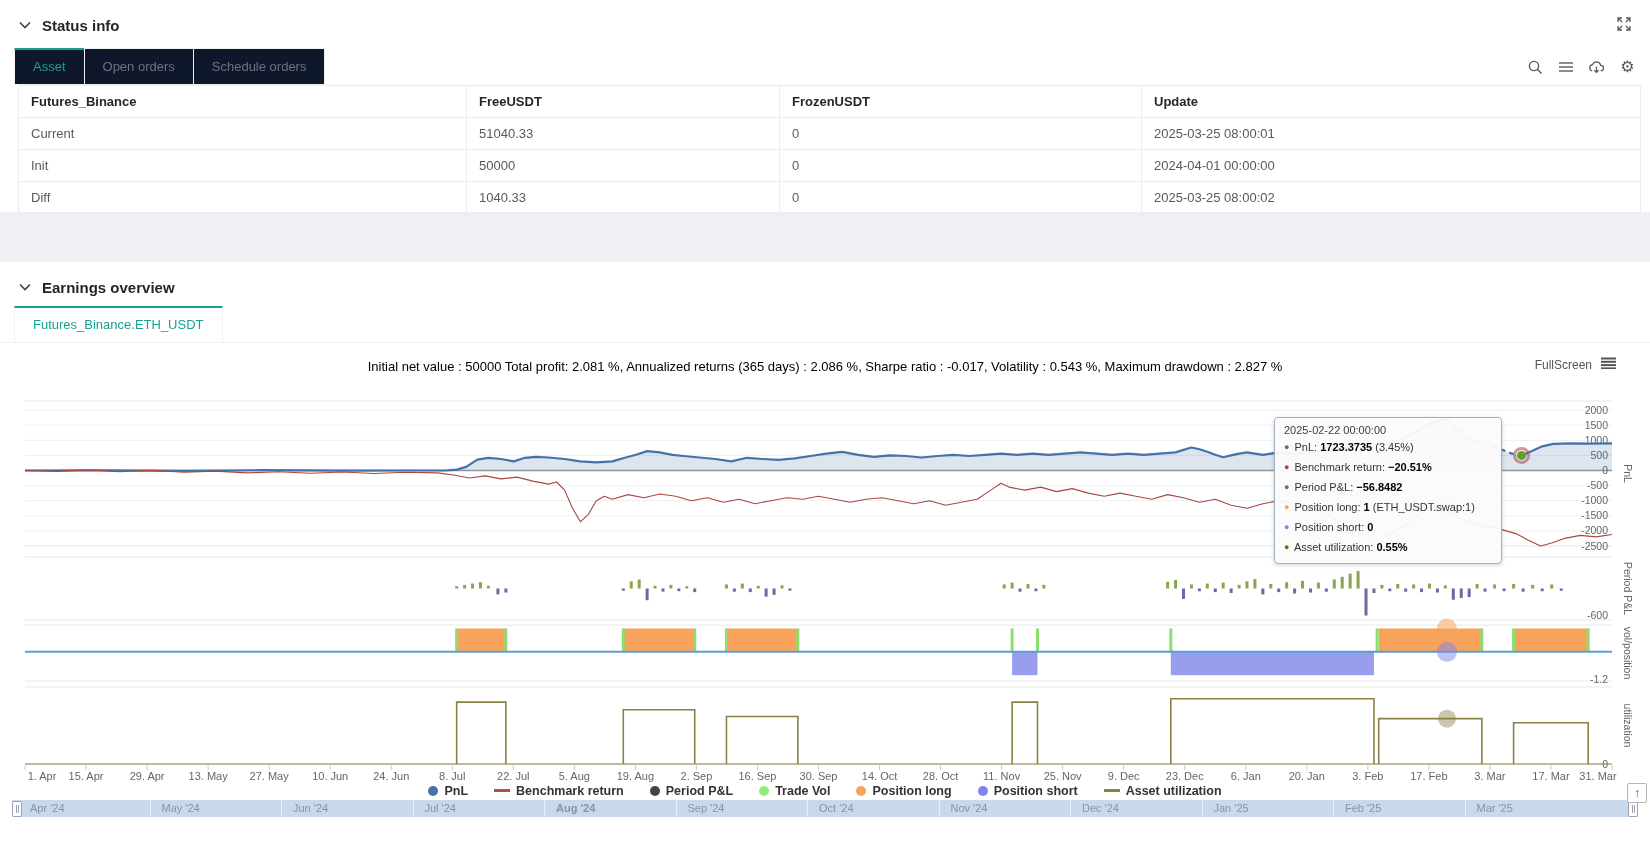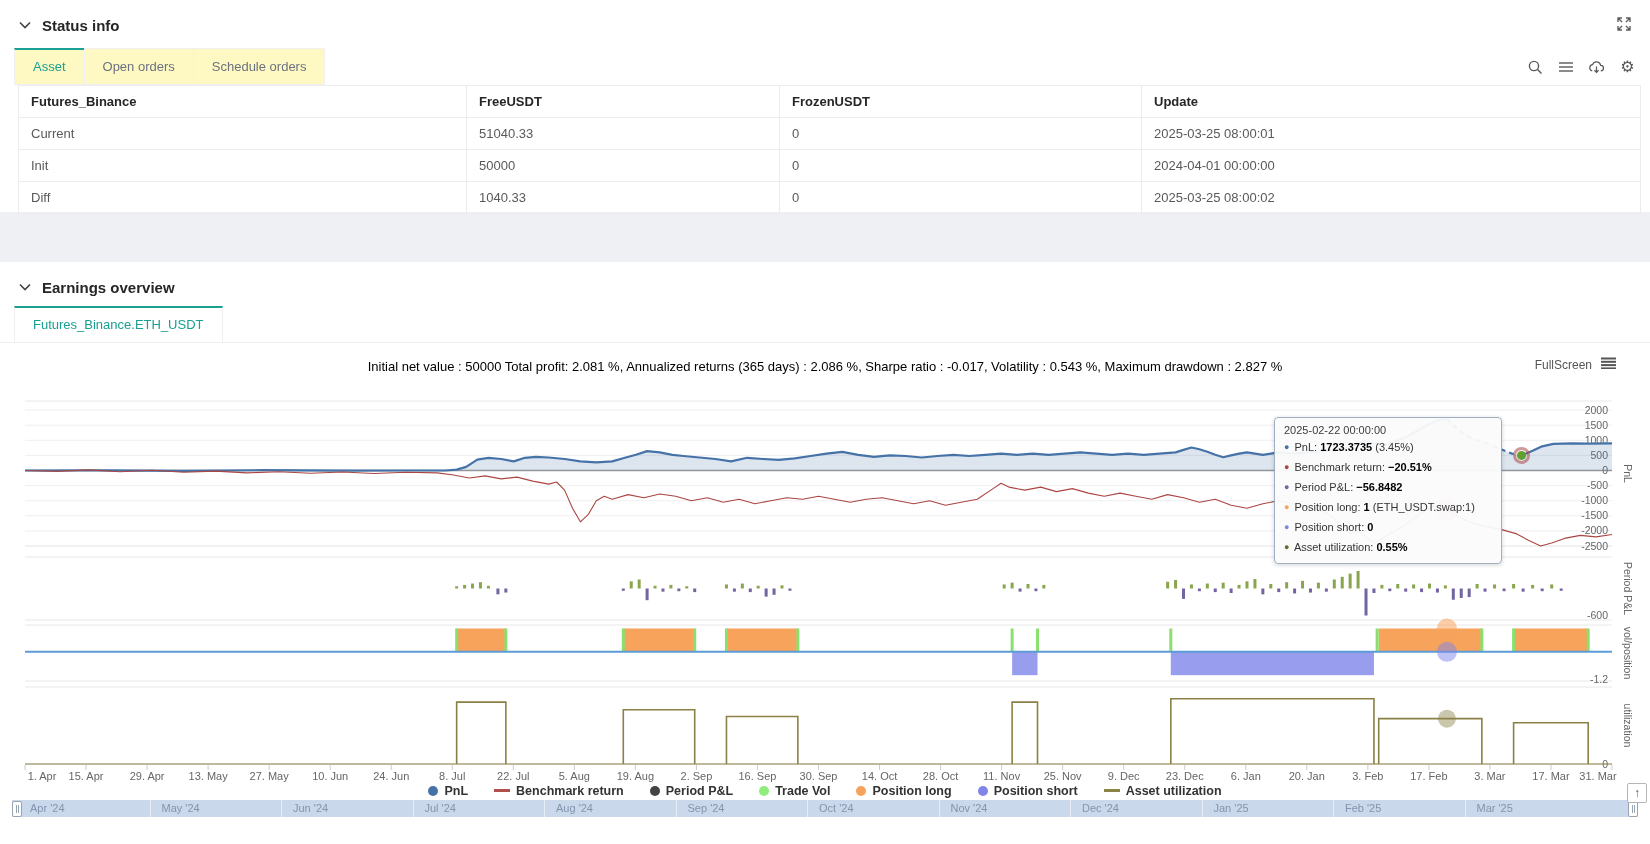--- a/index.html
+++ b/index.html
@@ -7,21 +7,21 @@
   .card{background:#fff;position:relative}
   #card1{height:212px}
   #card2{position:absolute;top:262px;left:0;width:1650px;height:582px;background:#fff}
   .sec-head{display:flex;align-items:center;gap:10px;padding:14px 0 0 18px;height:22px}
   .sec-title{font-size:15px;font-weight:700;color:#262626;margin:0}
   .chev{width:14px;height:14px;display:inline-flex;align-items:center;justify-content:center;cursor:pointer}
   .expand-btn{position:absolute;top:16px;right:18px;width:16px;height:16px;cursor:pointer}
   
   .tabs-row{margin-top:12px;padding:0 14px;display:flex;justify-content:space-between;align-items:flex-end}
   .tabs{display:flex}
-  .tab{padding:10px 18px;font-size:13px;color:#6b7280;background:#fef9c3;border:1px solid #f0f0f2;margin-left:-1px;cursor:pointer;white-space:nowrap}
+  .tab{padding:10px 18px;font-size:13px;color:#6b7280;background:#0f172a;border:1px solid #f0f0f2;margin-left:-1px;cursor:pointer;white-space:nowrap}
   .tab:first-child{margin-left:0}
   .tab.active{color:var(--accent);border-top:2px solid var(--accent);padding-top:9px;font-weight:500}
   .toolbar{display:flex;gap:14px;align-items:center;padding-bottom:10px}
   .tbi{width:17px;height:17px;display:inline-flex;align-items:center;justify-content:center;cursor:pointer;color:#595959}
   
   table.grid{margin:0 18px;width:1622px;border-collapse:collapse;table-layout:fixed}
   table.grid th,table.grid td{border:1px solid #ececee;text-align:left;padding:8px 12px;font-size:13px;overflow:hidden;white-space:nowrap}
   table.grid th{color:#262626;font-weight:700}
   table.grid td{color:#595959}
   td.link{color:#4a9ff5;cursor:pointer}
@@ -426,21 +426,21 @@
     </div>
   <div class="navigator" id="navigator">
       <span class="nav-label" style="left: 18px;">Apr '24</span>
       <i class="nav-div" style="left: 137.5px;"></i>
       <span class="nav-label" style="left: 149.5px; text-align: center;">May '24</span>
       <i class="nav-div" style="left: 269px;"></i>
       <span class="nav-label" style="left: 281px;">Jun '24</span>
       <i class="nav-div" style="left: 400.5px;"></i>
       <span class="nav-label" style="left: 412.5px;">Jul '24</span>
       <i class="nav-div" style="left: 532px;"></i>
-      <span class="nav-label" style="left: 544px;">Aug '24</span>
+      <span class="nav-label" style="left: 544px; font-weight: bold;">Aug '24</span>
       <i class="nav-div" style="left: 663.5px;"></i>
       <span class="nav-label" style="left: 675.5px;">Sep '24</span>
       <i class="nav-div" style="left: 795px;"></i>
       <span class="nav-label" style="left: 807px;">Oct '24</span>
       <i class="nav-div" style="left: 926.5px;"></i>
       <span class="nav-label" style="left: 938.5px;">Nov '24</span>
       <i class="nav-div" style="left: 1058px;"></i>
       <span class="nav-label" style="left: 1070px;">Dec '24</span>
       <i class="nav-div" style="left: 1189.5px;"></i>
       <span class="nav-label" style="left: 1201.5px;">Jan '25</span>

